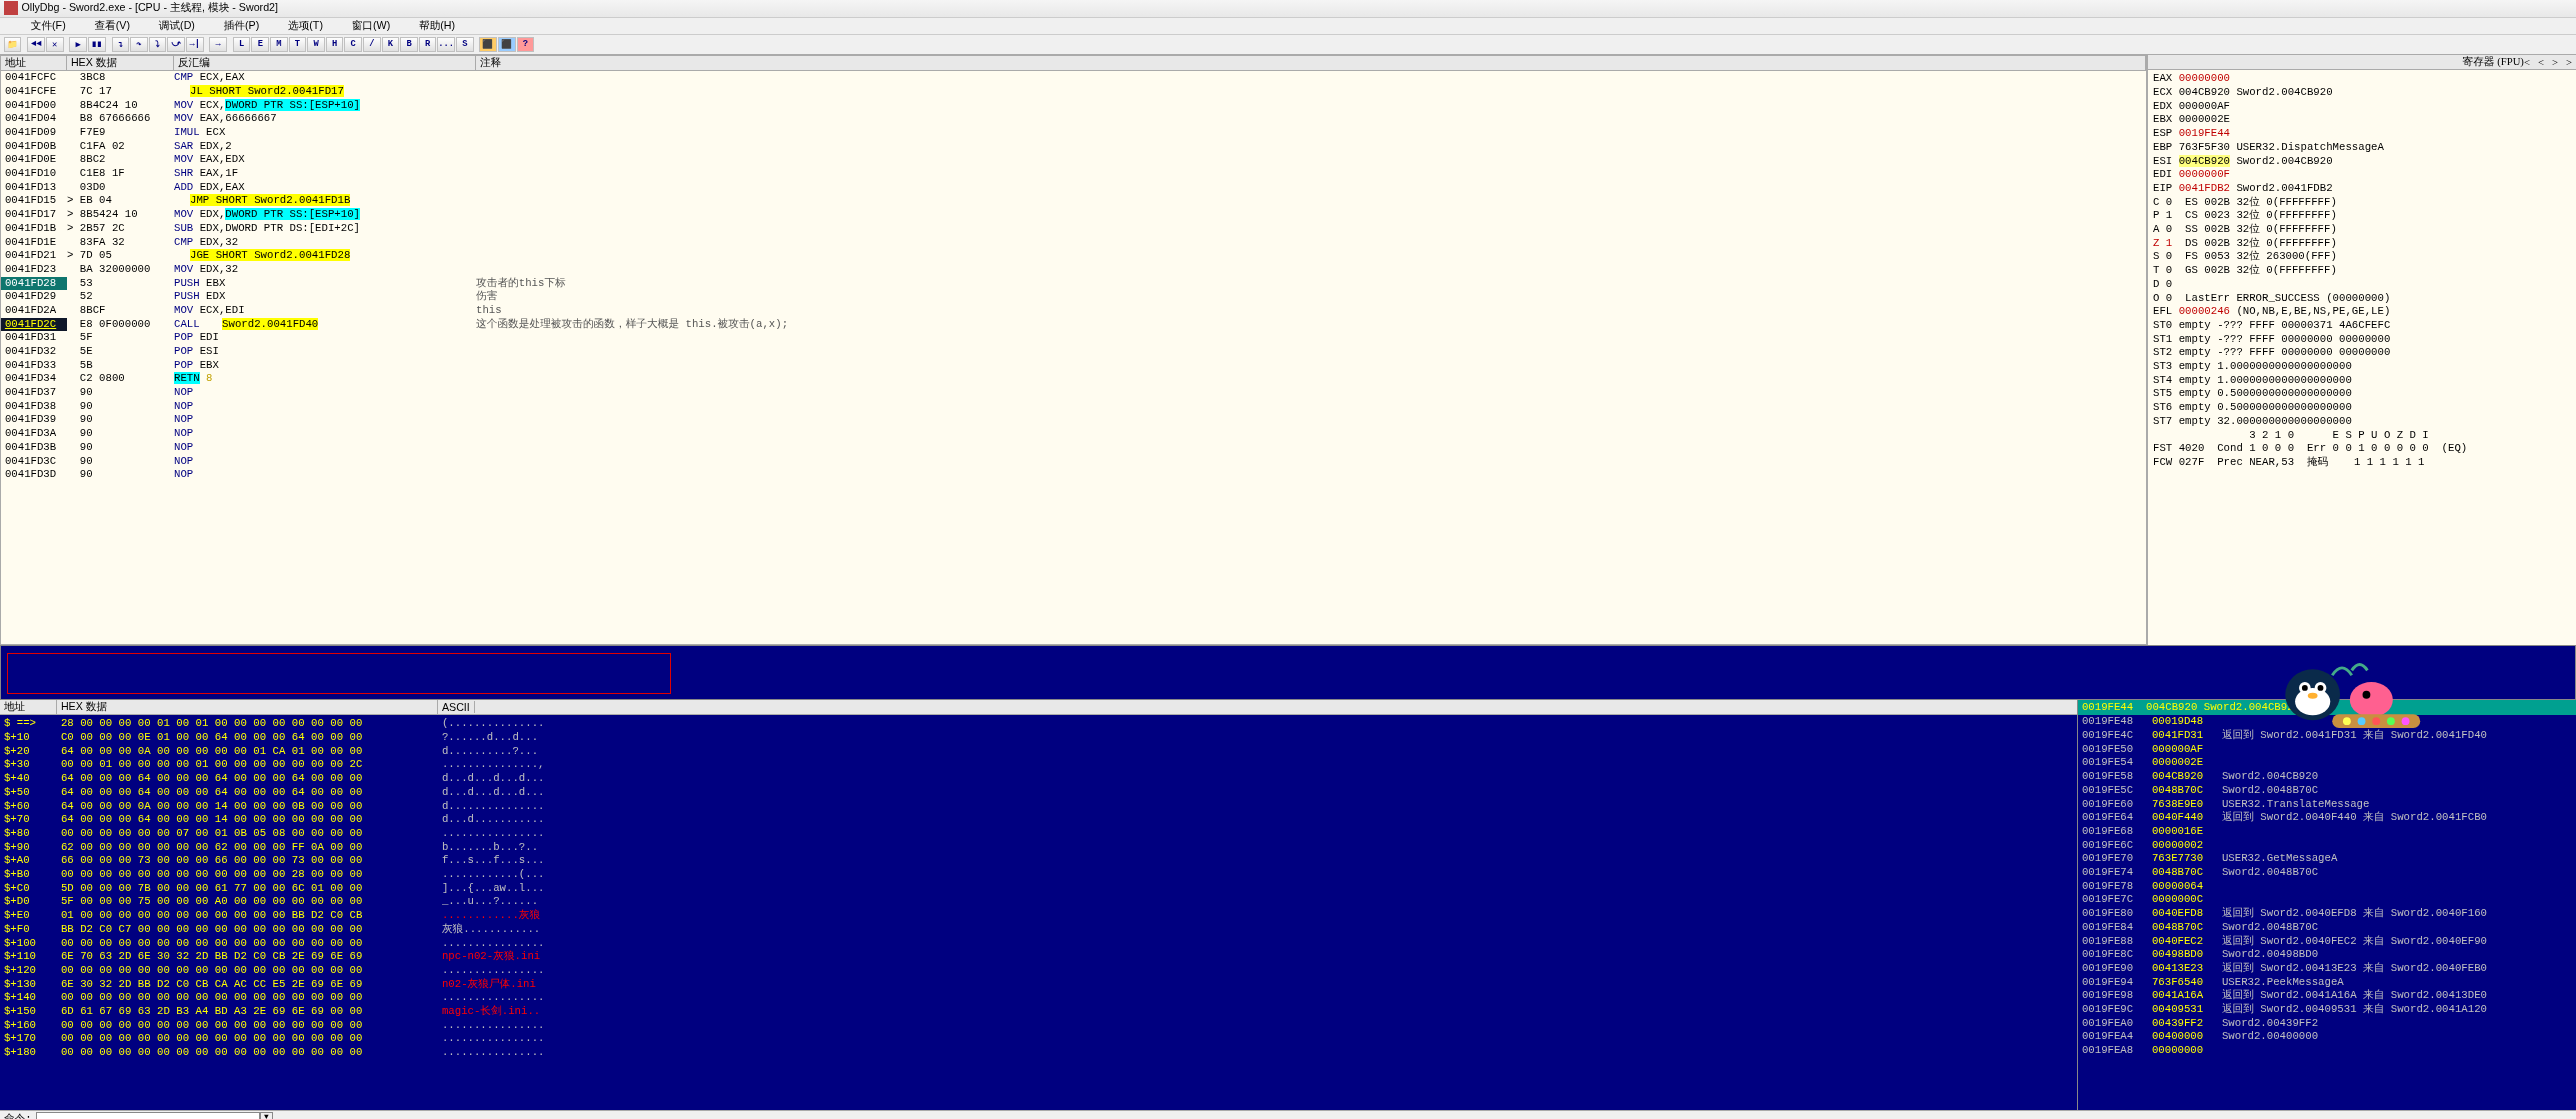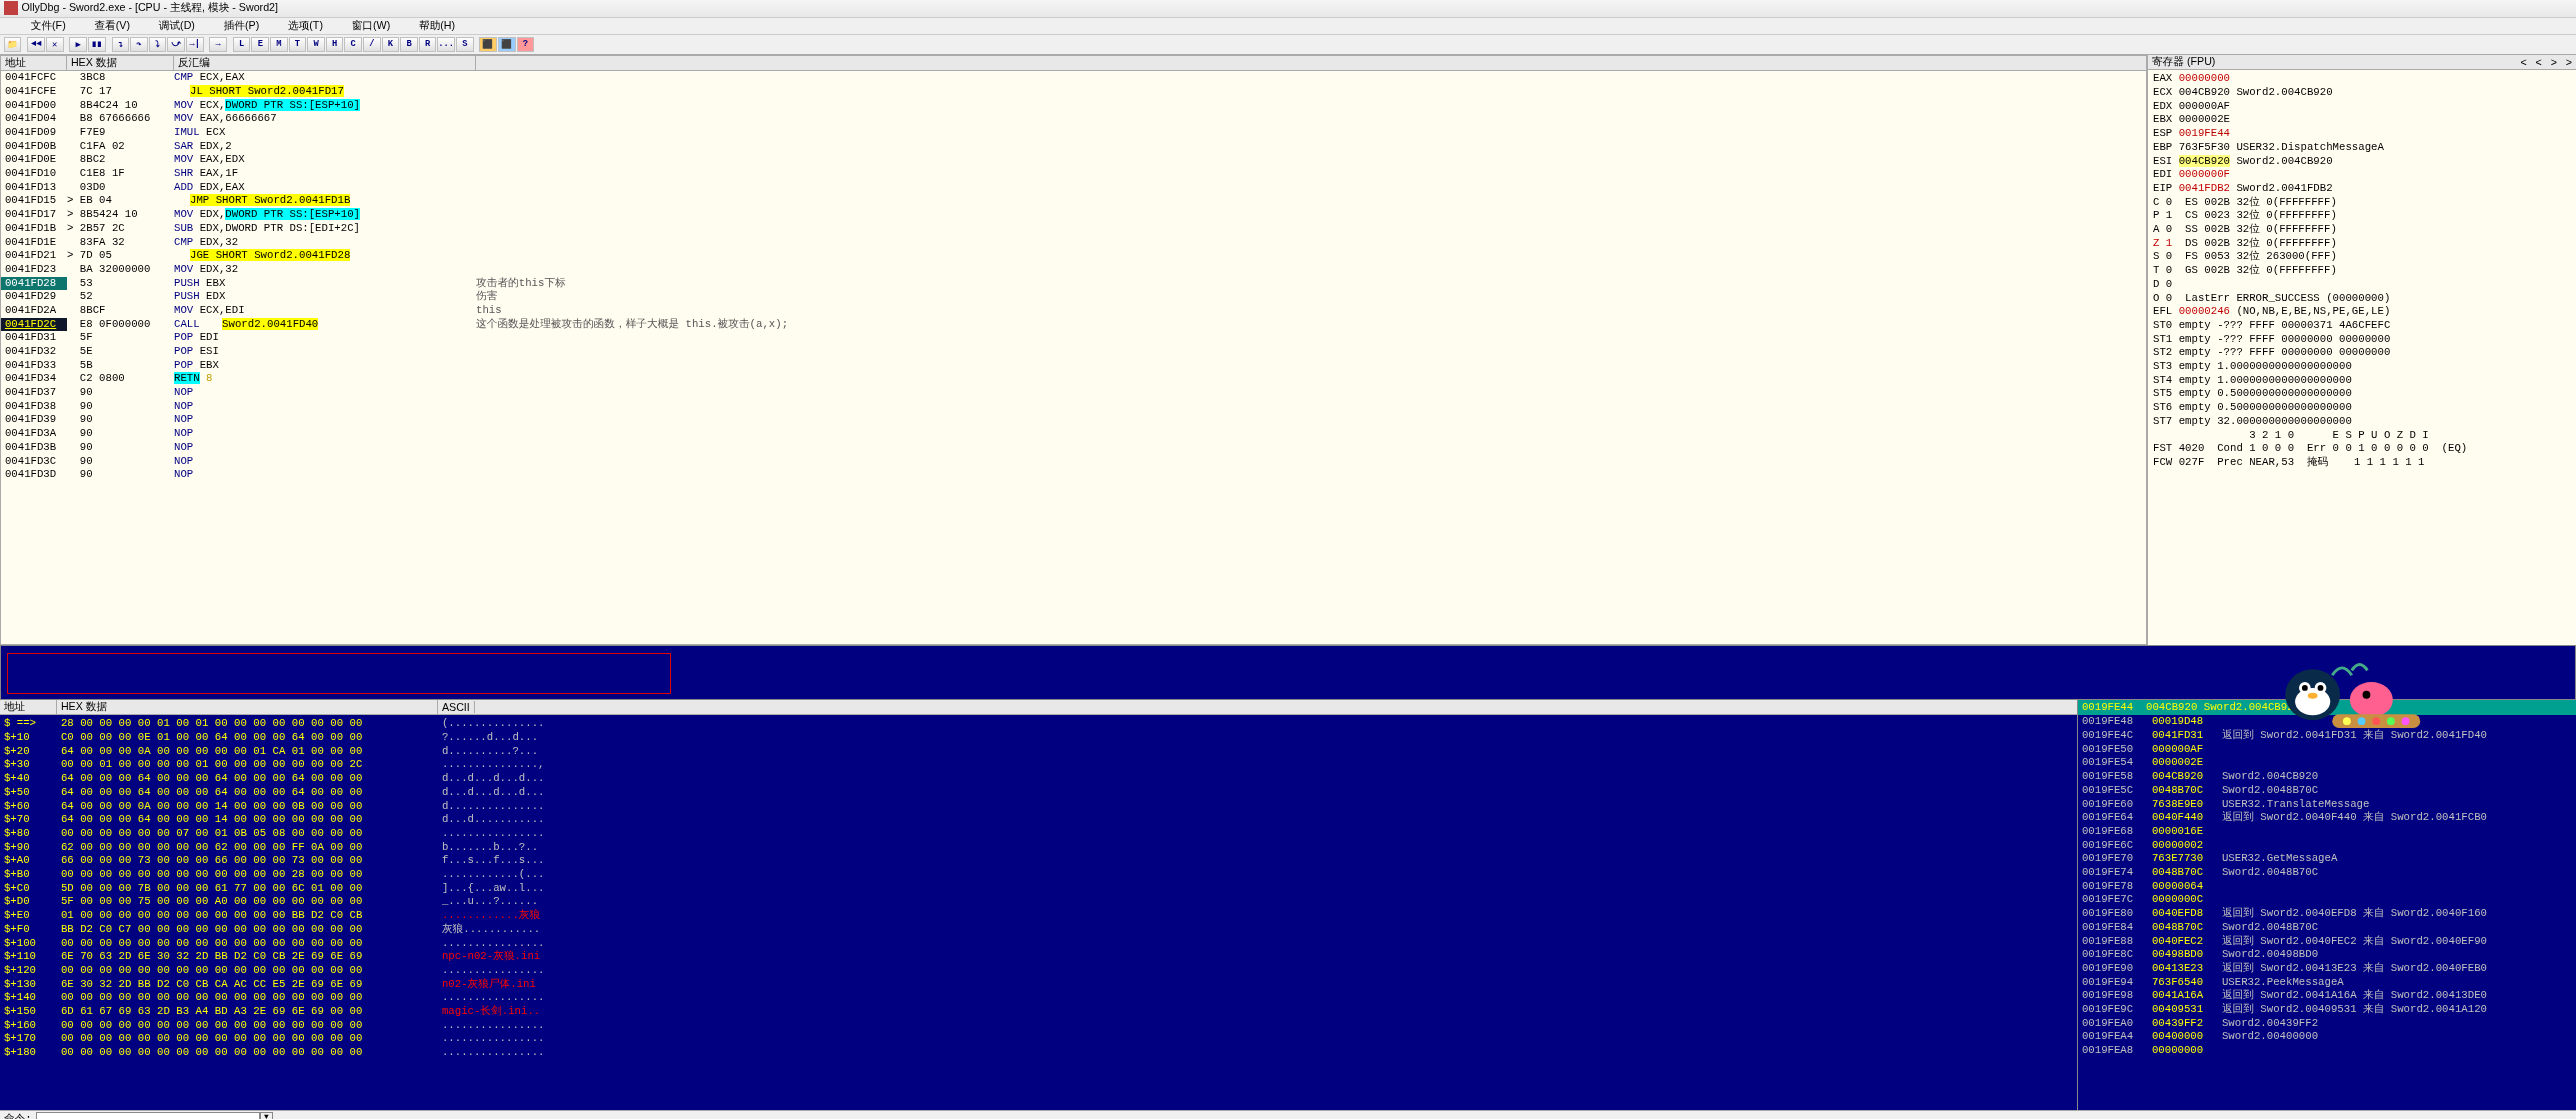--- a/index.html
+++ b/index.html
@@ -105,25 +105,25 @@
   width: 429px;
   border-left: 1px solid #aaa;
   background: #fffcf0;
   display: flex;
   flex-direction: column;
 }
 .reg-header {
   height: 15.6px;
   background: #e8e8e8;
   border-bottom: 1px solid #aaa;
-  font-family: Liberation Sans, sans-serif;
-  font-size: 10.7px;
-  display: flex;
-  align-items: center;
-  justify-content: space-between;
+  font-family: Liberation Serif, serif;
+  font-size: 10.7px;
+  display: flex;
+  align-items: center;
+  justify-content: flex-end;
   padding: 0 3.9px;
 }
 .reg-body {
   padding: 2px 5px;
   line-height: 13.7px;
   white-space: pre;
 }
 .reg-red { color: #c00000; }
 .reg-hl { background: #ffff80; }
 .reg-black { color: #000; }
@@ -286,20 +286,21 @@
   <div class="tbtn col3">?</div>
 </div>
 
 <div class="main-container">
   <div class="cpu-pane">
     <div class="disasm">
       <div class="disasm-header">
         <div class="col-addr">地址</div>
         <div class="col-hex">HEX 数据</div>
         <div class="col-dis">反汇编</div>
+        <div class="col-cmt">注释</div>
       </div>
       <div class="disasm-body" id="disasm-body"><div class="row"><div class="a">0041FCFC</div><div class="h">  3BC8</div><div class="d"><span style="color:#000080">CMP</span> ECX,EAX</div><div class="c"></div></div><div class="row"><div class="a">0041FCFE</div><div class="h">  7C 17</div><div class="d"><span class="op-j">JL SHORT Sword2.0041FD17</span></div><div class="c"></div></div><div class="row"><div class="a">0041FD00</div><div class="h">  8B4C24 10</div><div class="d"><span style="color:#000080">MOV</span> ECX,<span class="op-mem">DWORD PTR SS:[ESP+10]</span></div><div class="c"></div></div><div class="row"><div class="a">0041FD04</div><div class="h">  B8 67666666</div><div class="d"><span style="color:#000080">MOV</span> EAX,<span style="color:#000">66666667</span></div><div class="c"></div></div><div class="row"><div class="a">0041FD09</div><div class="h">  F7E9</div><div class="d"><span style="color:#000080">IMUL</span> ECX</div><div class="c"></div></div><div class="row"><div class="a">0041FD0B</div><div class="h">  C1FA 02</div><div class="d"><span style="color:#000080">SAR</span> EDX,<span style="color:#000">2</span></div><div class="c"></div></div><div class="row"><div class="a">0041FD0E</div><div class="h">  8BC2</div><div class="d"><span style="color:#000080">MOV</span> EAX,EDX</div><div class="c"></div></div><div class="row"><div class="a">0041FD10</div><div class="h">  C1E8 1F</div><div class="d"><span style="color:#000080">SHR</span> EAX,<span style="color:#000">1F</span></div><div class="c"></div></div><div class="row"><div class="a">0041FD13</div><div class="h">  03D0</div><div class="d"><span style="color:#000080">ADD</span> EDX,EAX</div><div class="c"></div></div><div class="row"><div class="a">0041FD15</div><div class="h">&gt; EB 04</div><div class="d"><span class="op-j">JMP SHORT Sword2.0041FD1B</span></div><div class="c"></div></div><div class="row"><div class="a">0041FD17</div><div class="h">&gt; 8B5424 10</div><div class="d"><span style="color:#000080">MOV</span> EDX,<span class="op-mem">DWORD PTR SS:[ESP+10]</span></div><div class="c"></div></div><div class="row"><div class="a">0041FD1B</div><div class="h">&gt; 2B57 2C</div><div class="d"><span style="color:#000080">SUB</span> EDX,<span style="color:#000">DWORD PTR DS:[EDI+2C]</span></div><div class="c"></div></div><div class="row"><div class="a">0041FD1E</div><div class="h">  83FA 32</div><div class="d"><span style="color:#000080">CMP</span> EDX,<span style="color:#000">32</span></div><div class="c"></div></div><div class="row"><div class="a">0041FD21</div><div class="h">&gt; 7D 05</div><div class="d"><span class="op-j">JGE SHORT Sword2.0041FD28</span></div><div class="c"></div></div><div class="row"><div class="a">0041FD23</div><div class="h">  BA 32000000</div><div class="d"><span style="color:#000080">MOV</span> EDX,<span style="color:#000">32</span></div><div class="c"></div></div><div class="row"><div class="a addr-sel">0041FD28</div><div class="h">  53</div><div class="d"><span style="color:#000080">PUSH</span> EBX</div><div class="c">攻击者的this下标</div></div><div class="row"><div class="a">0041FD29</div><div class="h">  52</div><div class="d"><span style="color:#000080">PUSH</span> EDX</div><div class="c">伤害</div></div><div class="row"><div class="a">0041FD2A</div><div class="h">  8BCF</div><div class="d"><span style="color:#000080">MOV</span> ECX,EDI</div><div class="c">this</div></div><div class="row"><div class="a addr-red">0041FD2C</div><div class="h">  E8 0F000000</div><div class="d"><span style="color:#000080">CALL</span> <span class="op-j">Sword2.0041FD40</span></div><div class="c">这个函数是处理被攻击的函数，样子大概是 this.被攻击(a,x);</div></div><div class="row"><div class="a">0041FD31</div><div class="h">  5F</div><div class="d"><span style="color:#000080">POP</span> EDI</div><div class="c"></div></div><div class="row"><div class="a">0041FD32</div><div class="h">  5E</div><div class="d"><span style="color:#000080">POP</span> ESI</div><div class="c"></div></div><div class="row"><div class="a">0041FD33</div><div class="h">  5B</div><div class="d"><span style="color:#000080">POP</span> EBX</div><div class="c"></div></div><div class="row"><div class="a">0041FD34</div><div class="h">  C2 0800</div><div class="d"><span class="op-retn">RETN</span> <span style="color:#c0a000">8</span></div><div class="c"></div></div><div class="row"><div class="a">0041FD37</div><div class="h">  90</div><div class="d"><span style="color:#000080">NOP</span> </div><div class="c"></div></div><div class="row"><div class="a">0041FD38</div><div class="h">  90</div><div class="d"><span style="color:#000080">NOP</span> </div><div class="c"></div></div><div class="row"><div class="a">0041FD39</div><div class="h">  90</div><div class="d"><span style="color:#000080">NOP</span> </div><div class="c"></div></div><div class="row"><div class="a">0041FD3A</div><div class="h">  90</div><div class="d"><span style="color:#000080">NOP</span> </div><div class="c"></div></div><div class="row"><div class="a">0041FD3B</div><div class="h">  90</div><div class="d"><span style="color:#000080">NOP</span> </div><div class="c"></div></div><div class="row"><div class="a">0041FD3C</div><div class="h">  90</div><div class="d"><span style="color:#000080">NOP</span> </div><div class="c"></div></div><div class="row"><div class="a">0041FD3D</div><div class="h">  90</div><div class="d"><span style="color:#000080">NOP</span> </div><div class="c"></div></div></div>
     </div>
   </div>
   <div class="registers-pane">
     <div class="reg-header">
       <span>寄存器 (FPU)</span>
       <span>&lt;&nbsp;&nbsp;&nbsp;&lt;&nbsp;&nbsp;&nbsp;&gt;&nbsp;&nbsp;&nbsp;&gt;</span>
     </div>
     <div class="reg-body" id="reg-body"><div><span>EAX </span><span class="reg-red">00000000</span></div><div><span>ECX </span><span class="reg-black">004CB920</span><span> Sword2.004CB920</span></div><div><span>EDX </span><span class="reg-black">000000AF</span></div><div><span>EBX </span><span class="reg-black">0000002E</span></div><div><span>ESP </span><span class="reg-red">0019FE44</span></div><div><span>EBP </span><span class="reg-black">763F5F30</span><span> USER32.DispatchMessageA</span></div><div><span>ESI </span><span class="reg-hl reg-black">004CB920</span><span> Sword2.004CB920</span></div><div><span>EDI </span><span class="reg-red">0000000F</span></div><div><span></span><span class="reg-black"></span></div><div><span>EIP </span><span class="reg-red">0041FDB2</span><span> Sword2.0041FDB2</span></div><div><span></span><span class="reg-black"></span></div><div>C 0  ES 002B 32位 0(FFFFFFFF)</div><div>P 1  CS 0023 32位 0(FFFFFFFF)</div><div>A 0  SS 002B 32位 0(FFFFFFFF)</div><div><span class="reg-red">Z 1</span>  DS 002B 32位 0(FFFFFFFF)</div><div>S 0  FS 0053 32位 263000(FFF)</div><div>T 0  GS 002B 32位 0(FFFFFFFF)</div><div>D 0</div><div>O 0  LastErr ERROR_SUCCESS (00000000)</div><div><span></span><span class="reg-black"></span></div><div><span>EFL </span><span class="reg-red">00000246</span><span> (NO,NB,E,BE,NS,PE,GE,LE)</span></div><div><span></span><span class="reg-black"></span></div><div>ST0 empty -??? FFFF 00000371 4A6CFEFC</div><div>ST1 empty -??? FFFF 00000000 00000000</div><div>ST2 empty -??? FFFF 00000000 00000000</div><div>ST3 empty 1.0000000000000000000</div><div>ST4 empty 1.0000000000000000000</div><div>ST5 empty 0.5000000000000000000</div><div>ST6 empty 0.5000000000000000000</div><div>ST7 empty 32.000000000000000000</div><div>               3 2 1 0      E S P U O Z D I</div><div>FST 4020  Cond 1 0 0 0  Err 0 0 1 0 0 0 0 0  (EQ)</div><div>FCW 027F  Prec NEAR,53  掩码    1 1 1 1 1 1</div></div>

